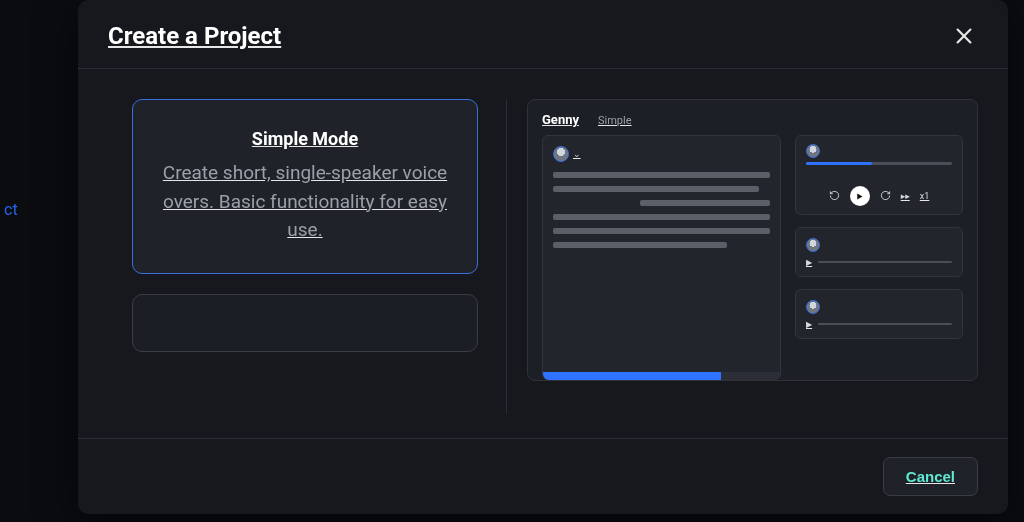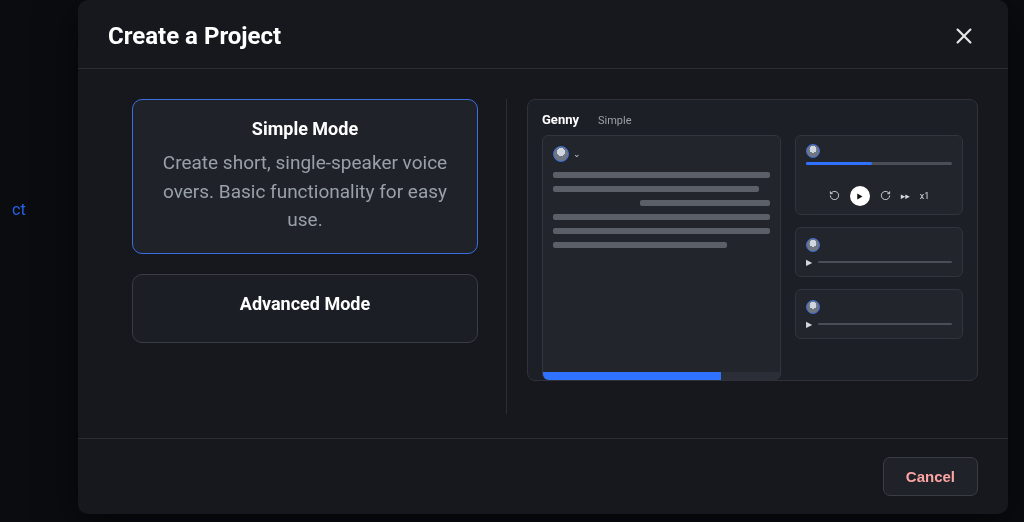--- a/index.html
+++ b/index.html
@@ -12,33 +12,34 @@
       color: #e6e6e6;
       position: relative;
     }
     
     .bg-text {
       position: absolute;
       left: 0;
       top: 200px;
       color: #2563eb;
       font-size: 16px;
-      padding-left: 12px;
+      padding-left: 4px;
     }
     .modal {
       position: absolute;
       left: 78px;
       top: 0;
       right: 16px;
       bottom: 8px;
       background: #16181d;
       border-radius: 10px;
       box-shadow: 0 10px 40px rgba(0,0,0,0.6);
       display: flex;
       flex-direction: column;
+      text-decoration: underline;
     }
     .modal-header {
       display: flex;
       align-items: center;
       justify-content: space-between;
       padding: 22px 30px 18px 30px;
       border-bottom: 1px solid #2a2d34;
     }
     .modal-title {
       font-size: 24px;
@@ -64,21 +65,21 @@
     }
     .left-col {
       width: 370px;
       display: flex;
       flex-direction: column;
       gap: 20px;
     }
     .option-card {
       border: 1px solid #3a3d44;
       border-radius: 10px;
-      padding: 18px 28px;
+      padding: 28px 28px;
       text-align: center;
       cursor: pointer;
       background: #1b1e24;
       margin-left: 24px;
     }
     .option-card.selected {
       border: 1px solid #3b6fe0;
       background: #1f2329;
     }
     .option-title {
@@ -206,21 +207,21 @@
     .btn {
       padding: 10px 22px;
       border-radius: 7px;
       font-size: 15px;
       font-weight: 600;
       cursor: pointer;
       border: none;
     }
     .btn-secondary {
       background: #1f2228;
-      color: #fca5a5;
+      color: #5eead4;
       border: 1px solid #3a3d44;
     }
     .btn-primary {
       background: #2e72ff;
       color: #ffffff;
     }
     .speed-label{font-size:9px;color:#d5d8de;}
   </style>
 </head>
 <body>
@@ -240,21 +241,20 @@
 
   <div class="modal-body">
     <div class="left-col">
 
       <div class="option-card selected">
         <div class="option-title">Simple Mode</div>
         <div class="option-desc">Create short, single-speaker voice overs. Basic functionality for easy use.</div>
       </div>
 
       <div class="option-card">
-        <div class="option-title">Advanced Mode</div>
       </div>
 
     </div>
 
     <div class="right-col">
       <div class="preview-panel">
         <div class="preview-header">
           <span class="preview-brand">Genny</span>
           <span class="preview-sub">Simple</span>
         </div>

